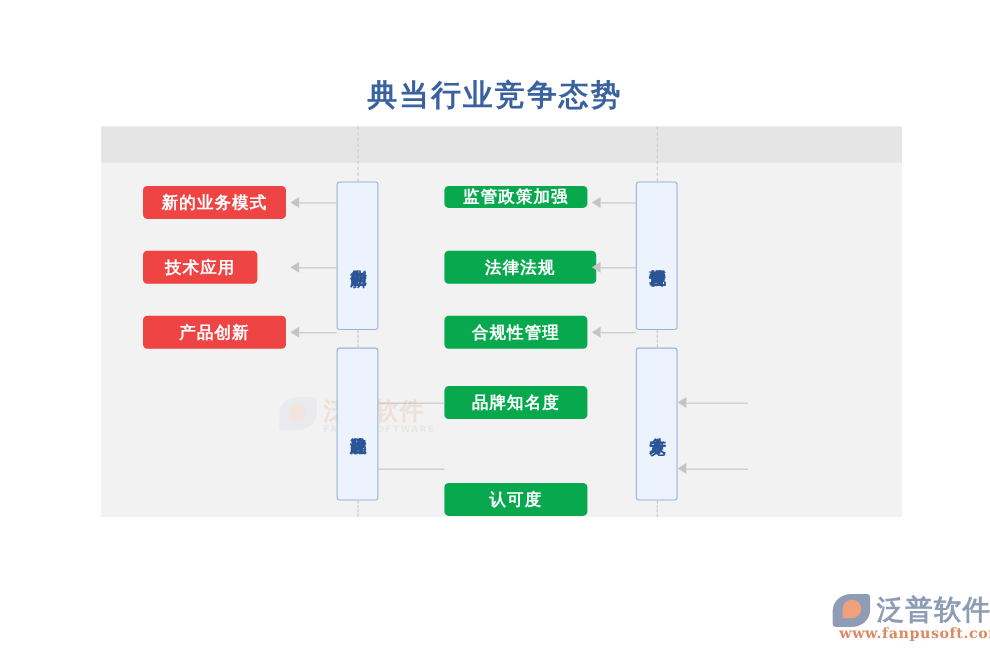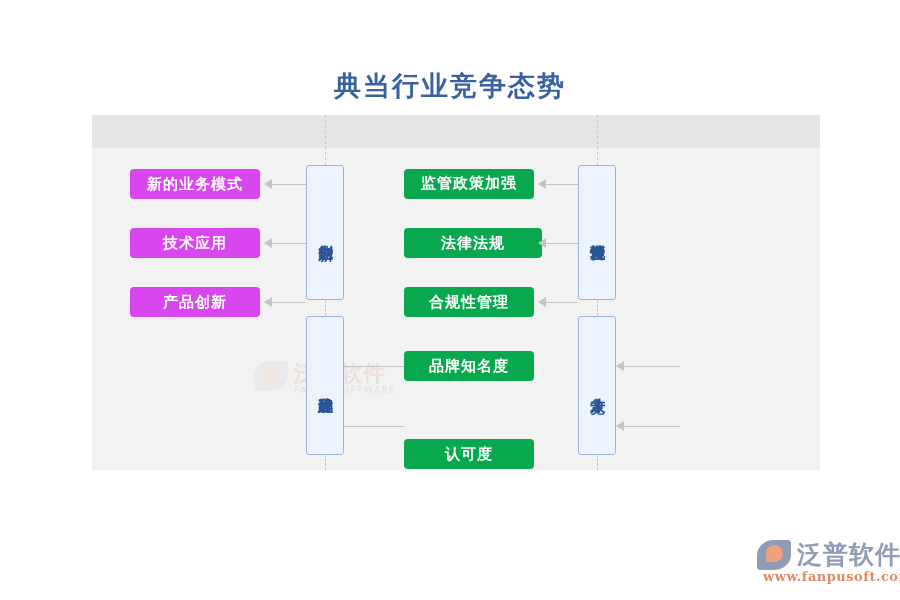--- a/index.html
+++ b/index.html
@@ -75,21 +75,21 @@
     color: #ffffff;
     font-size: 15px;
     font-weight: 700;
     display: flex;
     align-items: center;
     justify-content: center;
     letter-spacing: 1px;
     white-space: nowrap;
     line-height: 1;
   }
-  .node.blue   { background: #d946ef; }
+  .node.blue   { background: #ef4444; }
   .node.green  { background: #08a94e; }
   .node.orange { background: #e8792e; }
 
   .vnode {
     position: absolute;
     background: #edf3fc;
     border: 1px solid #9ab4dd;
     border-radius: 3px;
     color: #2b5596;
     font-size: 15px;
@@ -176,37 +176,37 @@
     <div class="vnode" style="left:214px; top:50px; width:38px; height:135px;">
       <span>创新能力</span>
     </div>
 
     <div class="node blue" style="left:38px; top:54px; width:130px; height:30px;">
       <span>新的业务模式</span>
     </div>
     <div class="hline" style="left:180px; top:69px; width:34px;"></div>
     <div class="arrow-left" style="left:172px; top:64px;"></div>
 
-    <div class="node blue" style="left:38px; top:113px; width:130px; height:30px;">
+    <div class="node blue" style="left:38px; top:113px; width:104px; height:30px;">
       <span>技术应用</span>
     </div>
     <div class="hline" style="left:180px; top:128px; width:34px;"></div>
     <div class="arrow-left" style="left:172px; top:123px;"></div>
 
     <div class="node blue" style="left:38px; top:172px; width:130px; height:30px;">
       <span>产品创新</span>
     </div>
     <div class="hline" style="left:180px; top:187px; width:34px;"></div>
     <div class="arrow-left" style="left:172px; top:182px;"></div>
 
     <div class="vnode" style="left:486px; top:50px; width:38px; height:135px;">
       <span>合规性管理</span>
     </div>
 
-    <div class="node green" style="left:312px; top:54px; width:130px; height:30px;font-family:Liberation Mono, monospace;">
+    <div class="node green" style="left:312px; top:54px; width:130px; height:20px;">
       <span>监管政策加强</span>
     </div>
     <div class="hline" style="left:454px; top:69px; width:32px;"></div>
     <div class="arrow-left" style="left:446px; top:64px;"></div>
 
     <div class="node green" style="left:312px; top:113px; width:138px; height:30px;">
       <span>法律法规</span>
     </div>
     <div class="hline" style="left:454px; top:128px; width:32px;"></div>
     <div class="arrow-left" style="left:446px; top:123px;"></div>

